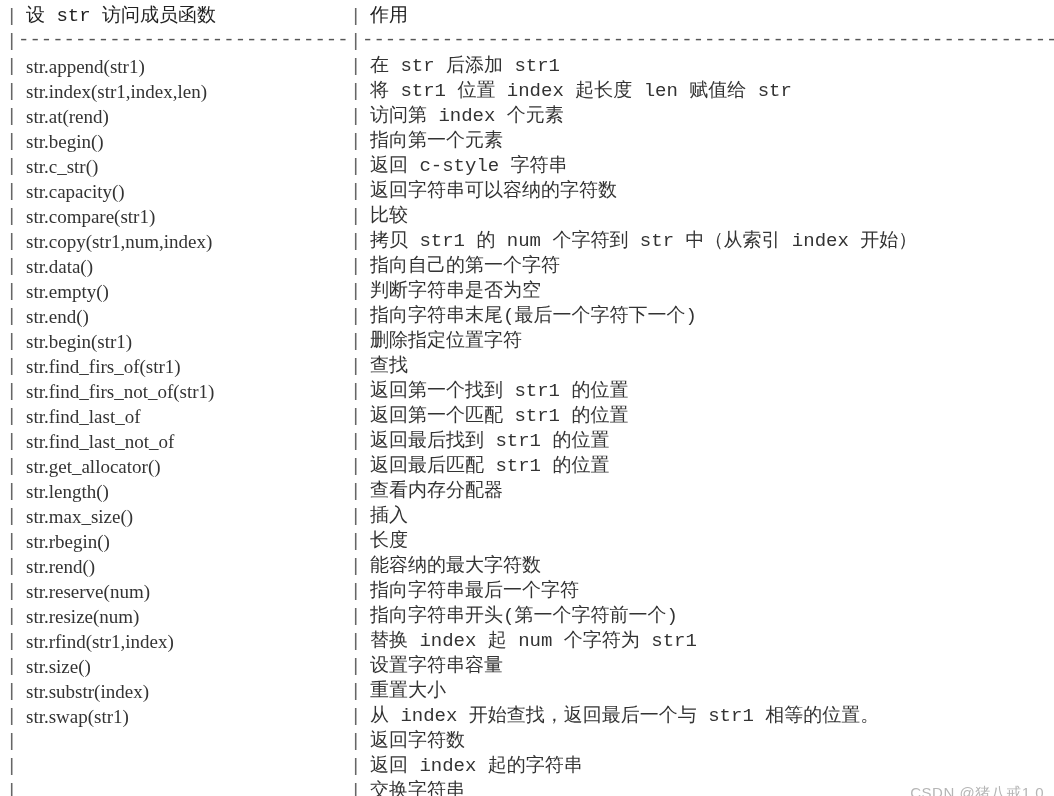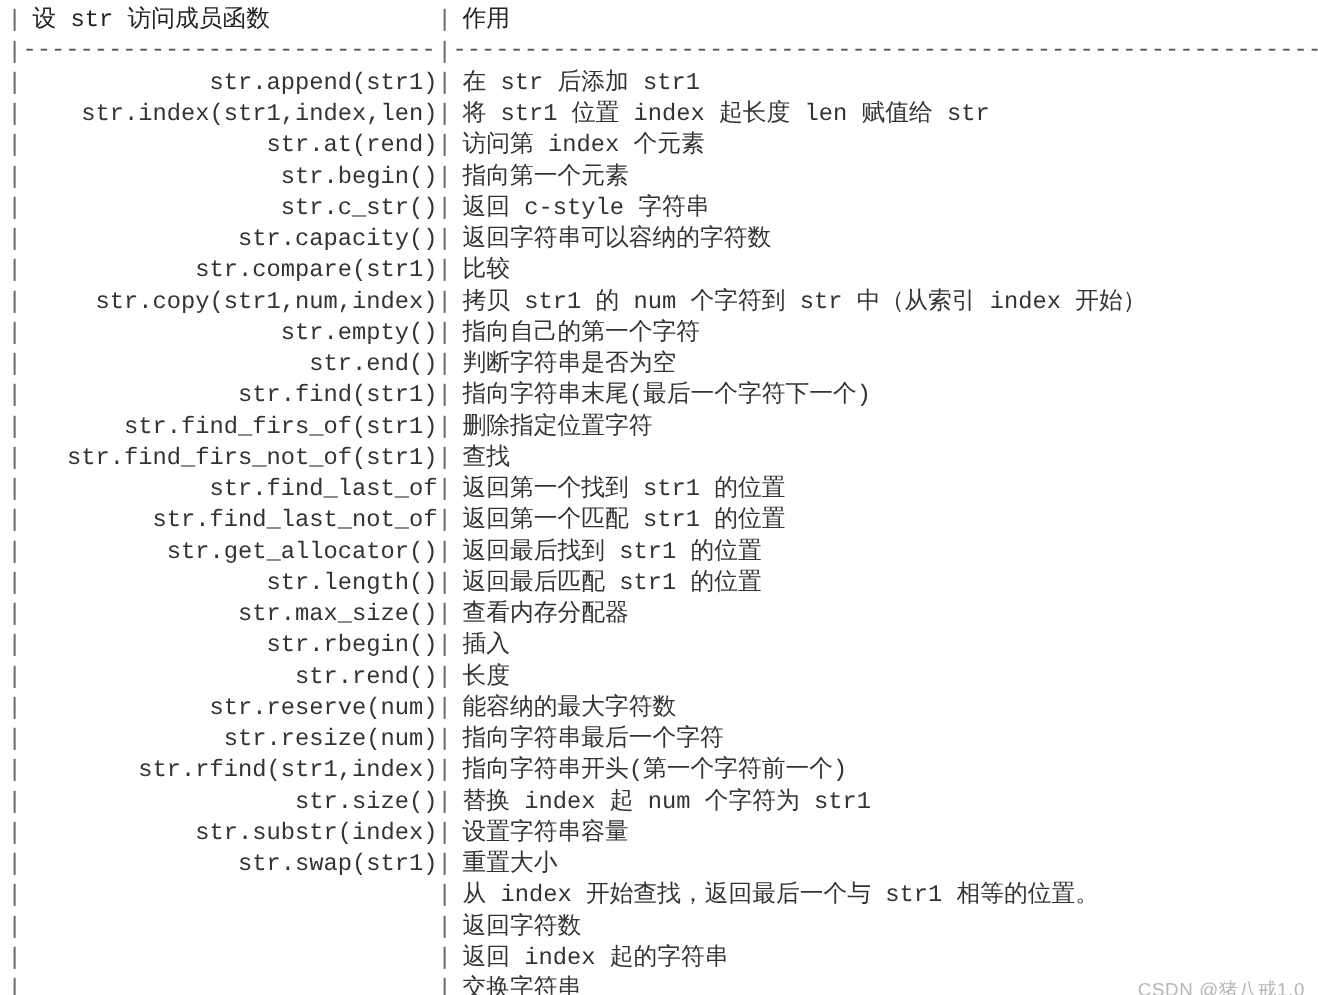--- a/index.html
+++ b/index.html
@@ -60,22 +60,21 @@
       font-family: "Courier New", monospace;
     }
     .row {
       height: 25px;
       line-height: 25px;
       padding-left: 8px;
       white-space: pre;
       font-family: "SimSun", "Courier New", monospace;
     }
     .col1 .row {
-      font-family: Liberation Mono, monospace;
-      text-align: right;
+      font-family: Liberation Serif, serif;
     }
     .watermark {
       position: absolute;
       right: 10px;
       bottom: 8px;
       font-size: 15px;
       color: rgba(120,120,120,0.55);
       font-family: "Microsoft YaHei", sans-serif;
       letter-spacing: 0.5px;
     }
@@ -125,23 +124,24 @@
     <div class="dash-row">--------------------------------</div>
     <div id="col1-rows">
         <div class="row">str.append(str1)</div>
         <div class="row">str.index(str1,index,len)</div>
         <div class="row">str.at(rend)</div>
         <div class="row">str.begin()</div>
         <div class="row">str.c_str()</div>
         <div class="row">str.capacity()</div>
         <div class="row">str.compare(str1)</div>
         <div class="row">str.copy(str1,num,index)</div>
+        <div class="row">str.data()</div>
         <div class="row">str.empty()</div>
         <div class="row">str.end()</div>
-        <div class="row">str.find(str1)</div>
+        <div class="row">str.begin(str1)</div>
         <div class="row">str.find_firs_of(str1)</div>
         <div class="row">str.find_firs_not_of(str1)</div>
         <div class="row">str.find_last_of</div>
         <div class="row">str.find_last_not_of</div>
         <div class="row">str.get_allocator()</div>
         <div class="row">str.length()</div>
         <div class="row">str.max_size()</div>
         <div class="row">str.rbegin()</div>
         <div class="row">str.rend()</div>
         <div class="row">str.reserve(num)</div>

